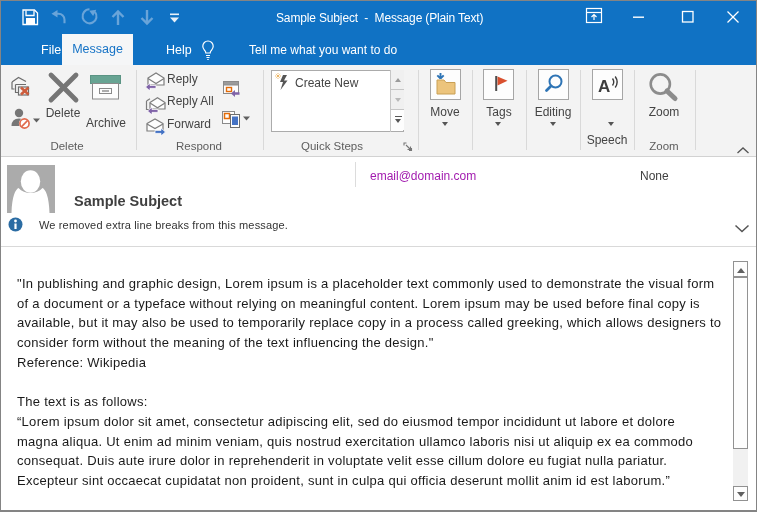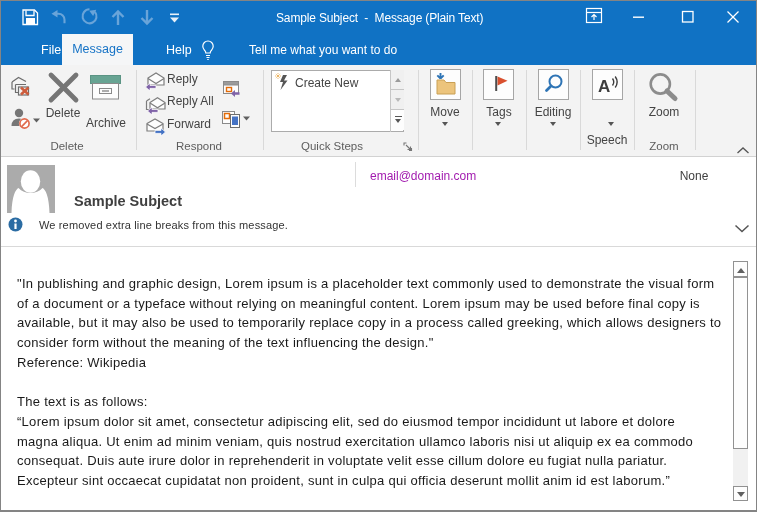--- a/index.html
+++ b/index.html
@@ -267,21 +267,21 @@
 
   <div class="abs" style="left:7px; top:165px; width:48px; height:48px; background:#ababab; overflow:hidden;">
     <svg width="48" height="48">
       <ellipse cx="23.5" cy="16.5" rx="9.7" ry="11.3" fill="#fff"></ellipse>
       <path d="M4.5 48 C5 31 8.5 24.5 11.5 23 C14.5 26.5 19 28 23.5 28 C28 28 32.5 26.5 35.5 23 C38.5 24.5 42 31 42.5 48 Z" fill="#fff"></path>
     </svg>
   </div>
   <div class="abs" style="left:74px; top:193px; font-size:14.5px; font-weight:bold; color:#3f3f3f;">Sample Subject</div>
   <div class="abs" style="left:355px; top:162px; width:1px; height:25px; background:#dcdcdc;"></div>
   <div class="abs" style="left:370px; top:169px; font-size:12px; color:#a21caf;">email@domain.com</div>
-  <div class="abs" style="left:640px; top:169px; width:108px; text-align:center; font-size:12px; color:#404040;">None</div>
+  <div class="abs" style="left:640px; top:169px; width:108px; text-align:left; font-size:12px; color:#404040;">None</div>
 
   <svg class="abs" width="15" height="15" style="left:8px;top:217px;">
     <circle cx="7.5" cy="7.5" r="7" fill="#2b6ca3"></circle>
     <rect x="6.4" y="6.5" width="2.2" height="5.5" fill="#fff"></rect>
     <circle cx="7.5" cy="4" r="1.4" fill="#fff"></circle>
   </svg>
   <div class="abs" style="left:22px; top:219px; font-size:11px; letter-spacing:0.15px; color:#333;margin-left:17px;">We removed extra line breaks from this message.</div>
   <svg class="abs" width="16" height="10" style="left:734px;top:224px;">
     <path d="M1.5 1.5 l6.5 6 l6.5 -6" fill="none" stroke="#555" stroke-width="1.5"></path>
   </svg>

